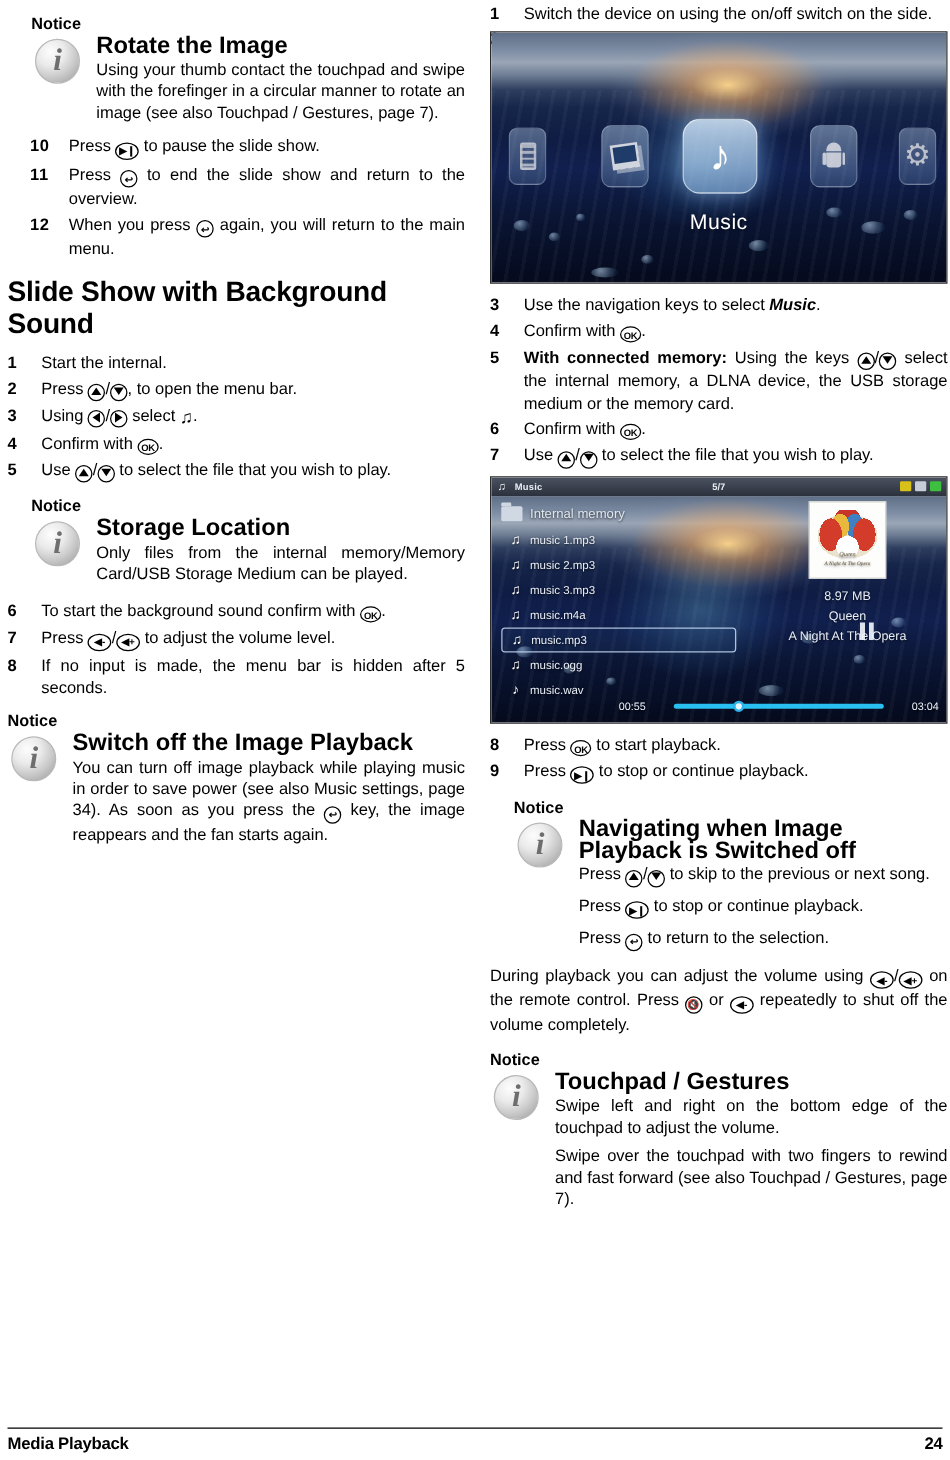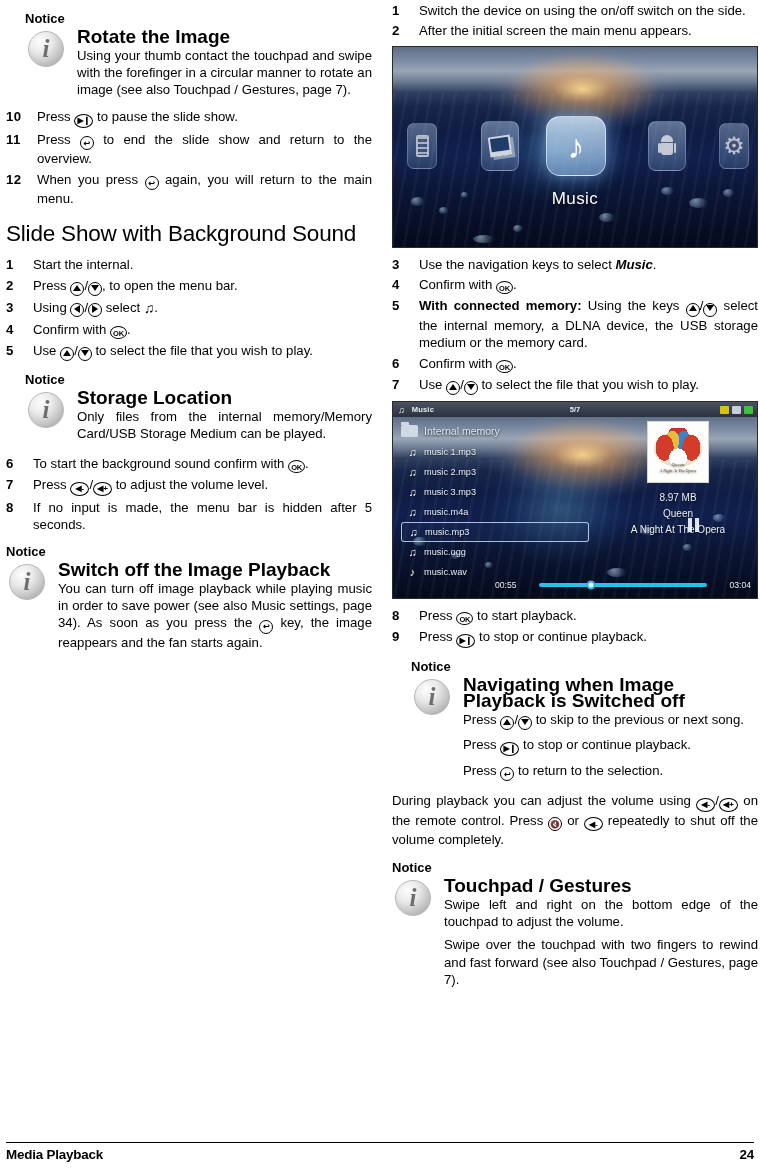--- a/index.html
+++ b/index.html
@@ -28,21 +28,21 @@
 
   
   .p {
     font-size: 13.2px;
     line-height: 17.4px;
     text-align: justify;
     margin: 0 0 0 0;
   }
   h1.section {
     font-size: 22.5px;
-    font-weight: normal;
+    font-weight: bold;
     line-height: 25px;
     letter-spacing: -0.2px;
     margin: 14px 0 10px 0;
   }
 
   
   ol.steps { list-style: none; margin: 0; padding: 0; }
   ol.steps li {
     position: relative;
     padding-left: 27px;
@@ -389,21 +389,21 @@
       <div class="notice-label">Notice</div>
       <div class="notice-body">
         <span class="info-icon">
             <span class="glyph">i</span>
           </span>
         <div class="notice-title">Rotate the Image</div>
         <div class="notice-text">Using your thumb contact the touchpad and swipe with the forefinger in a circular manner to rotate an image (see also Touchpad / Gestures, page 7).</div>
       </div>
     </div>
 
-    <ol class="steps wide" style="margin-top:10px;">
+    <ol class="steps wide" style="margin-top:10px;margin-left:18px;">
       <li>
         <span class="num">10</span>
         <span>Press </span><span class="key k-wide">▶❙</span><span> to pause the slide show.</span>
       </li>
       <li>
         <span class="num">11</span>
         <span>Press </span><span class="key k-round">↩</span><span> to end the slide show and return to the overview.</span>
       </li>
       <li>
         <span class="num">12</span>
@@ -478,21 +478,20 @@
 
   <div class="col col-right">
 
     <ol class="steps" style="margin-top:2px;">
       <li>
         <span class="num">1</span>
         <span>Switch the device on using the on/off switch on the side.</span>
       </li>
       <li>
         <span class="num">2</span>
-        <span>After the initial screen the main menu appears.</span>
       </li>
     </ol>
 
     <div class="shot shot-main">
       <div class="ocean"></div>
       <div class="bubbles">
         <span class="bub" style="left:18px;  top:150px; width:13px; height:9px;"></span>
         <span class="bub" style="left:46px;  top:160px; width:9px;  height:7px;"></span>
         <span class="bub" style="left:68px;  top:145px; width:7px;  height:6px;"></span>
         <span class="bub" style="left:120px; top:178px; width:10px; height:7px;"></span>

